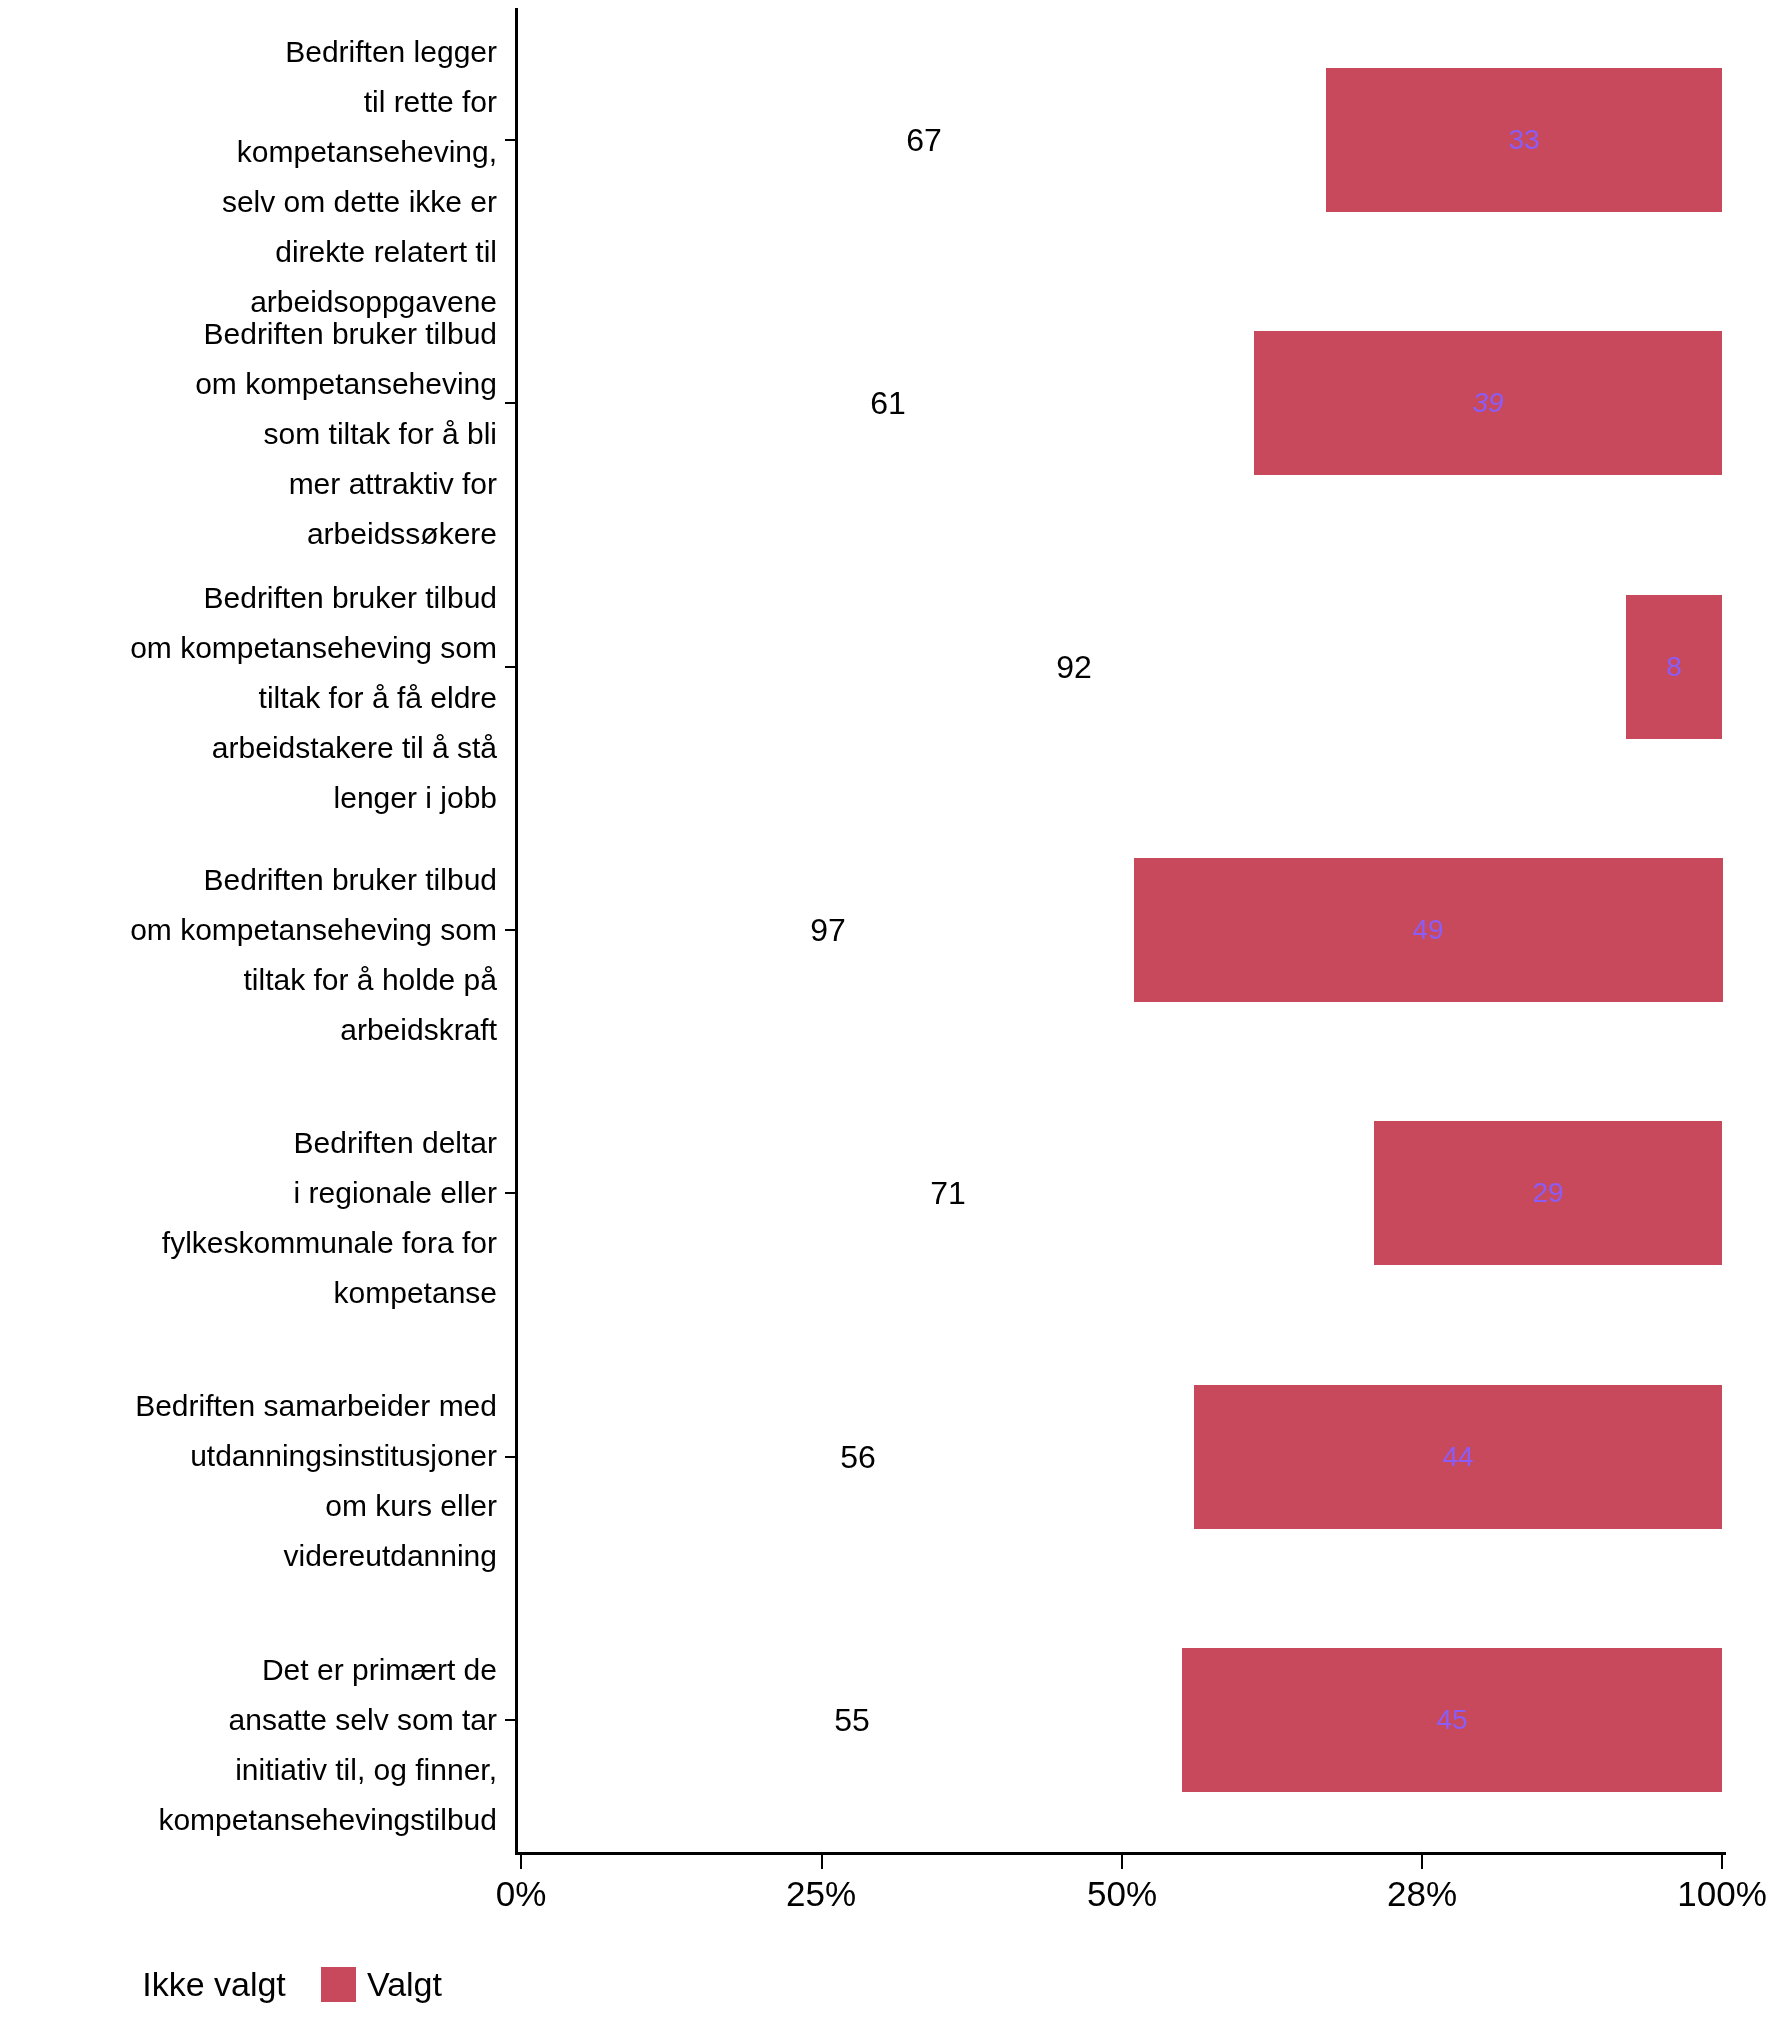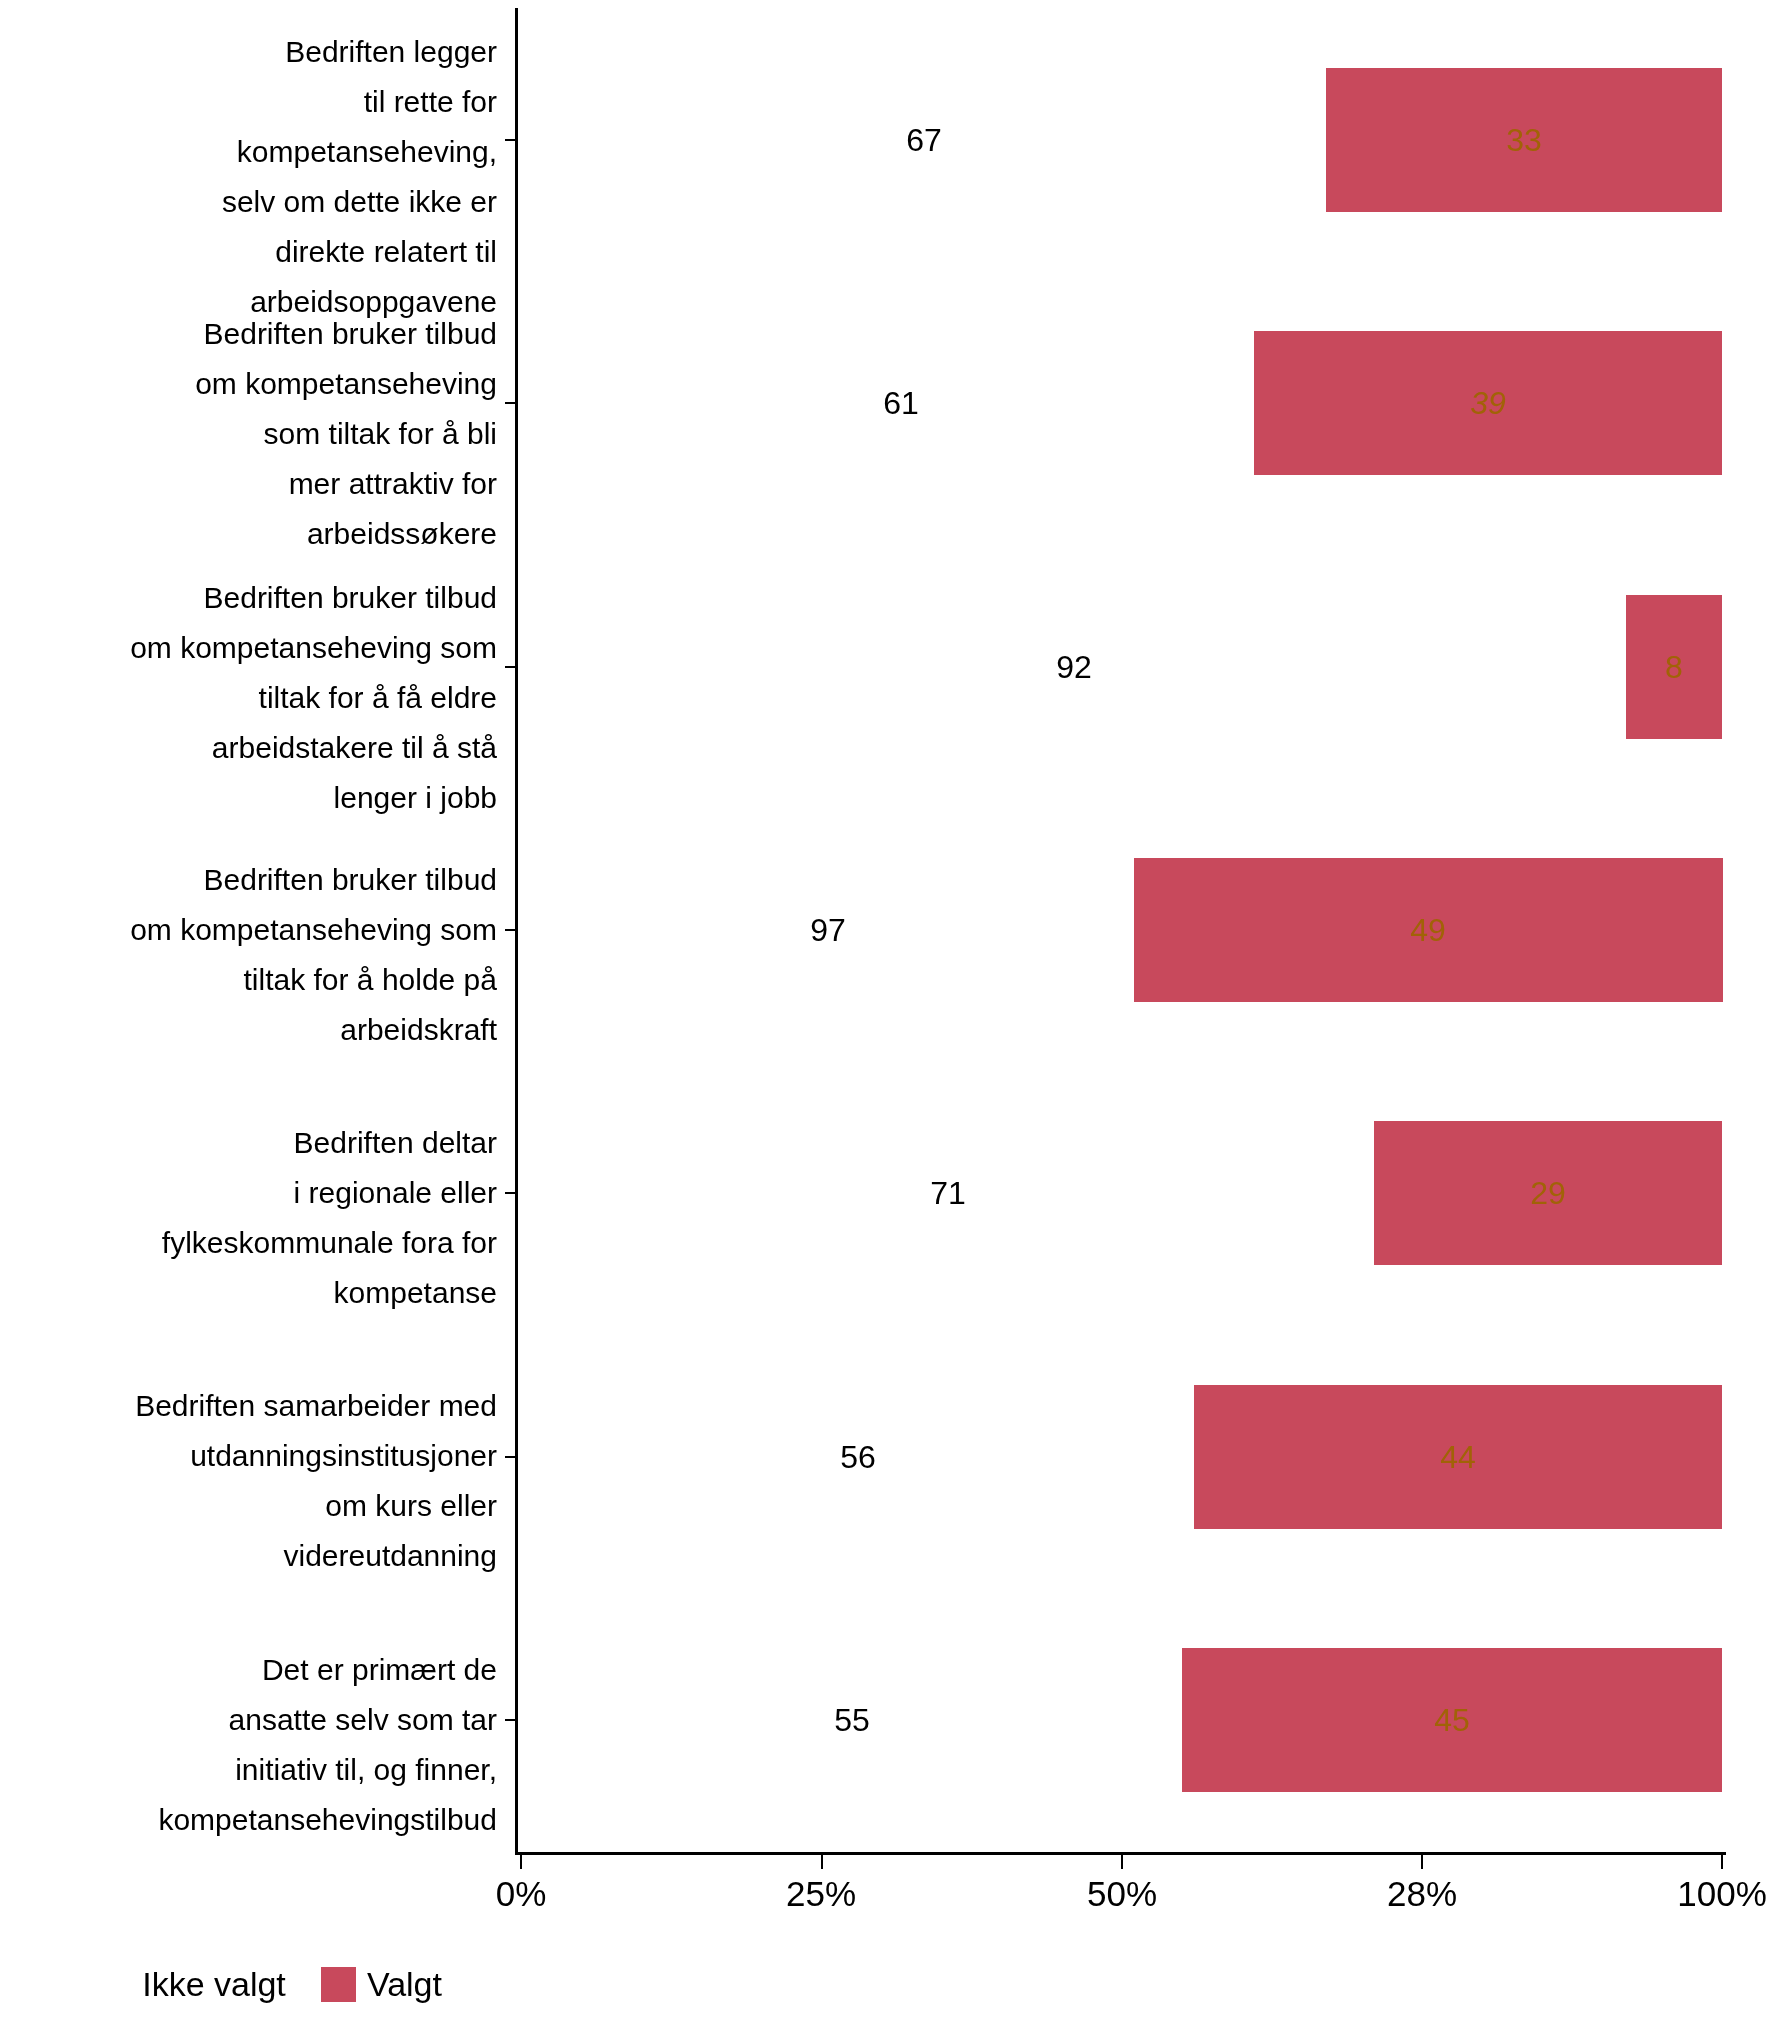--- a/index.html
+++ b/index.html
@@ -77,22 +77,22 @@
     position: absolute;
     top: 0;
     height: 100%;
     background: #C8495C;
   }
 
   .bar-value {
     position: absolute;
     top: 50%;
     transform: translate(-50%, -50%);
-    font-size: 32px;
-    color: #a16207;
+    font-size: 28px;
+    color: #8b5cf6;
     white-space: nowrap;
   }
 
   .left-value {
     position: absolute;
     top: 50%;
     transform: translate(-50%, -50%);
     font-size: 32px;
     color: #000000;
     white-space: nowrap;
@@ -155,21 +155,21 @@
       <div class="row" style="top: 60px; height: 144px;">
         <div class="row-tick" style="top: 71px;"></div>
         <div class="bar" style="left: 811px; width: 396px; background: rgb(200, 73, 92);"></div>
         <div class="bar-value" style="left: 1009px;">33</div>
         <div class="left-value" style="left: 409px;">67</div>
       </div>
       <div class="row" style="top: 323px; height: 144px;">
         <div class="row-tick" style="top: 71px;"></div>
         <div class="bar" style="left: 739px; width: 468px; background: rgb(200, 73, 92);"></div>
         <div class="bar-value" style="left: 973px; font-style: italic;">39</div>
-        <div class="left-value" style="left: 386px;">61</div>
+        <div class="left-value" style="left: 373px;">61</div>
       </div>
       <div class="row" style="top: 587px; height: 144px;">
         <div class="row-tick" style="top: 71px;"></div>
         <div class="bar" style="left: 1111px; width: 96px; background: rgb(200, 73, 92);"></div>
         <div class="bar-value" style="left: 1159px;">8</div>
         <div class="left-value" style="left: 559px;">92</div>
       </div>
       <div class="row" style="top: 850px; height: 144px;">
         <div class="row-tick" style="top: 71px;"></div>
         <div class="bar" style="left: 619px; width: 589px; background: rgb(200, 73, 92);"></div>

